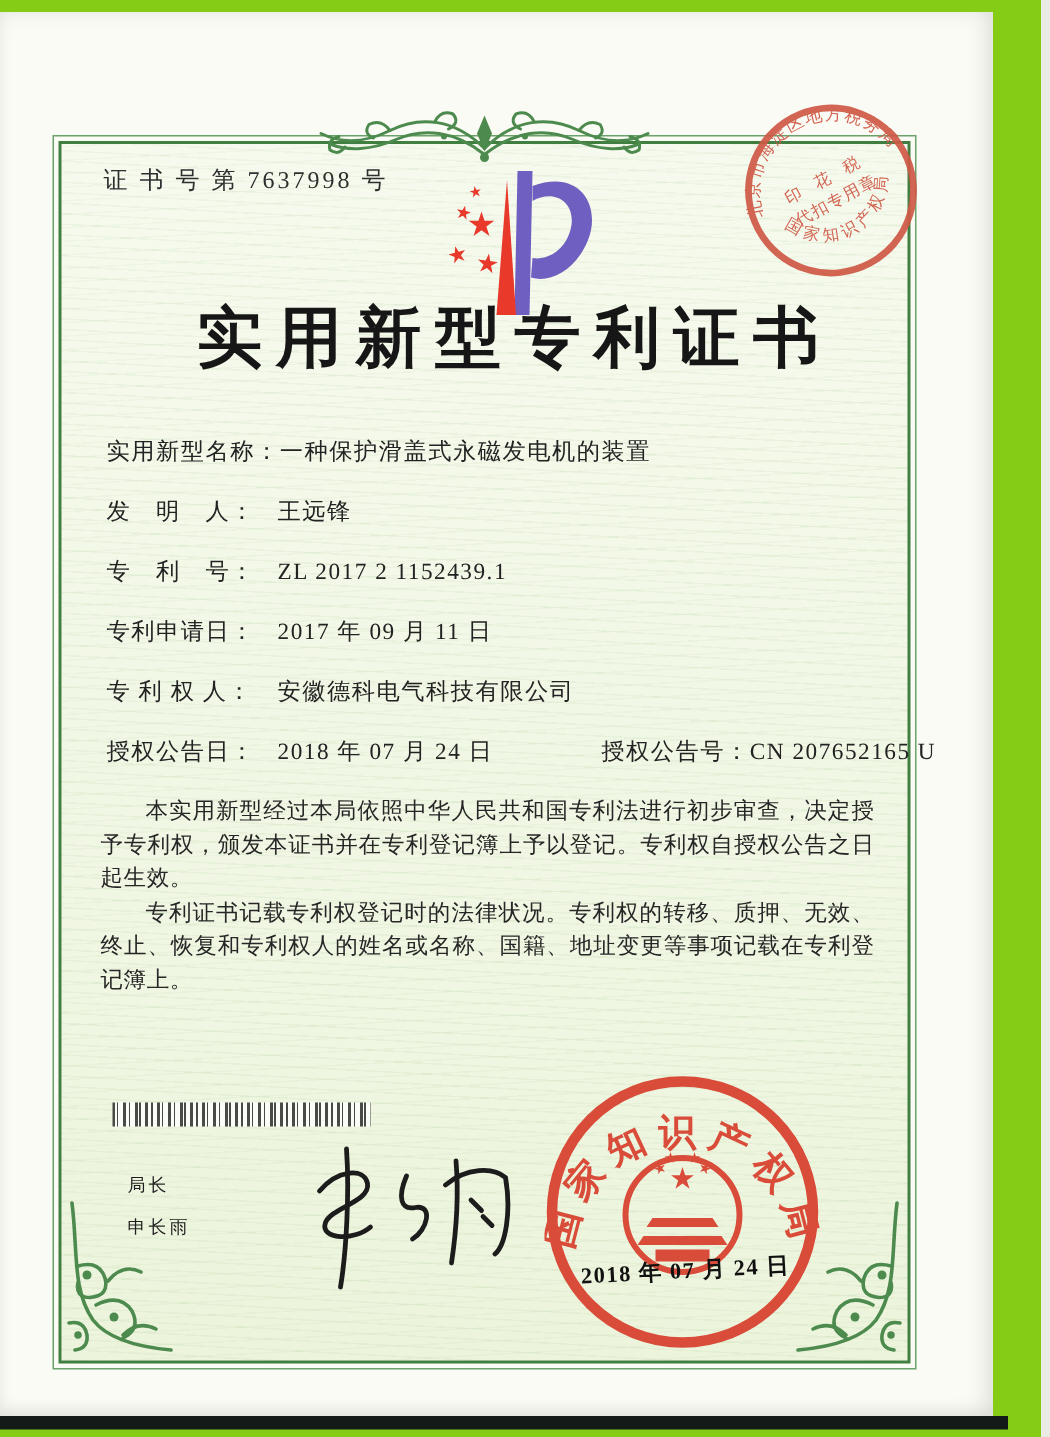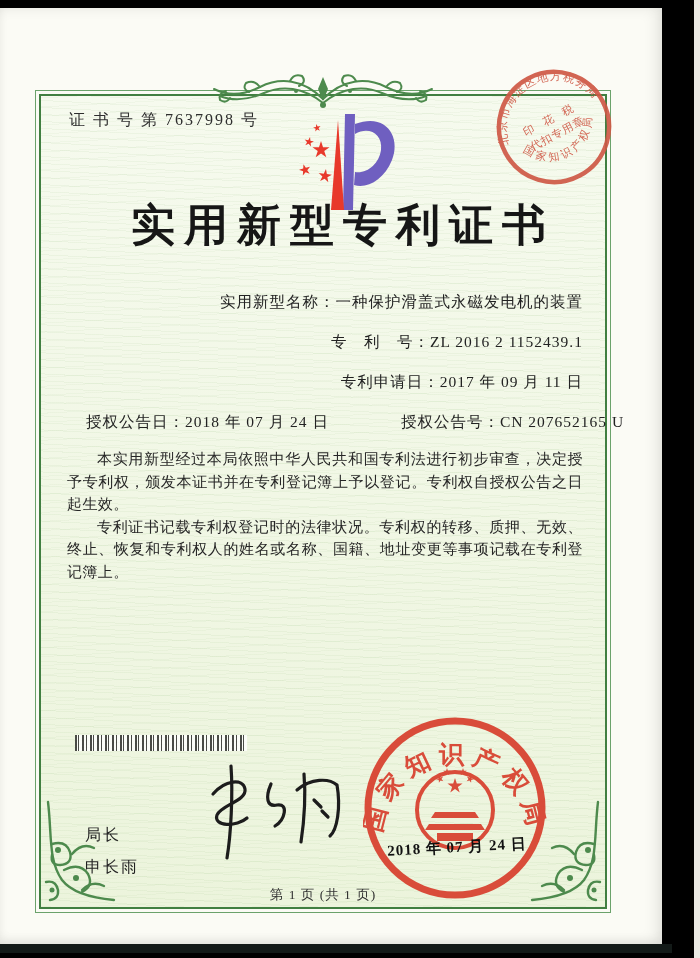--- a/index.html
+++ b/index.html
@@ -1,17 +1,17 @@
 <!DOCTYPE html>
 <html><head>
 <meta charset="utf-8">
 <style>
   html,body{margin:0;padding:0;}
   body{font-family:"Liberation Serif","DejaVu Serif",serif;}
-  .shot{position:relative;width:700px;height:958px;background:#000000;overflow:hidden;}
+  .shot{position:relative;width:700px;height:958px;background:#84cc16;overflow:hidden;}
   
   .paper-sliver{position:absolute;left:694px;top:0;width:6px;height:958px;background:#eceae4;}
   .bottom-black{position:absolute;left:0;top:944px;width:672px;height:9px;background:#131a18;}
   
   .paper{position:absolute;left:0;top:8px;width:662px;height:936px;background:#fbfbf5;
          box-shadow:inset -6px 0 14px rgba(0,0,0,.08), inset 0 -4px 10px rgba(0,0,0,.06);}
   
   .frame-outer{position:absolute;left:35px;top:82px;width:576px;height:823px;
                border:1px solid #6ba26b;padding:3px;box-sizing:border-box;}
   .frame-inner{position:relative;width:100%;height:100%;box-sizing:border-box;
@@ -30,32 +30,32 @@
   .cert-no{position:absolute;left:28px;top:14px;font-size:16px;color:#2e2e2e;letter-spacing:2px;}
   
   .logo{position:absolute;left:254px;top:16px;width:106px;height:102px;}
   
   .tax-stamp{position:absolute;left:452px;top:-30px;width:122px;height:122px;transform:rotate(-28deg);opacity:.92;}
   
   .title{position:absolute;left:0;right:0;top:100px;text-align:center;
          font-size:44px;font-weight:700;color:#161616;letter-spacing:9px;padding-left:40px;}
   
   .content-flow{position:absolute;left:26px;right:22px;top:194px;color:#222;}
-  .field-row{margin:0 0 17px 4px;font-size:15.5px;line-height:23px;letter-spacing:1px;white-space:nowrap;text-align:right;}
+  .field-row{margin:0 0 17px 4px;font-size:15.5px;line-height:23px;letter-spacing:1px;white-space:nowrap;}
   .flabel{display:inline-block;min-width:114px;}
   .fvalue{}
   .grant-right{margin-left:72px;}
   .body-paras{margin-top:10px;font-size:15px;line-height:22.5px;text-align:justify;letter-spacing:.4px;color:#262626;}
-  .body-paras p{margin:0;text-indent:2em;font-family:Liberation Mono, monospace;}
+  .body-paras p{margin:0;text-indent:2em;}
   
   .barcode{position:absolute;left:34px;top:639px;width:172px;height:16px;opacity:.78;
     background:repeating-linear-gradient(90deg,#1b1b1b 0 2px,#fff 2px 3px,#1b1b1b 3px 4px,#fff 4px 7px,#1b1b1b 7px 9px,#fff 9px 11px,#1b1b1b 11px 12px,#fff 12px 15px);}
   
-  .official{position:absolute;left:44px;top:686px;font-size:16px;color:#1f1f1f;letter-spacing:2px;
-            font-family:Liberation Sans, sans-serif;margin-top:43px;}
+  .official{position:absolute;left:44px;top:686px;font-size:12px;color:#1f1f1f;letter-spacing:2px;
+            font-family:Liberation Sans, sans-serif;}
   .official div{margin-bottom:11px;}
   .signature{position:absolute;left:142px;top:658px;width:168px;height:114px;}
   
   .seal{position:absolute;left:322px;top:620px;width:184px;height:184px;opacity:.93;}
   .seal-date{position:absolute;left:336px;top:742px;width:160px;text-align:center;
              font-size:15px;color:#111;letter-spacing:1px;transform:rotate(-3deg);font-weight:600;}
   
   .page-footer{position:absolute;left:0;right:0;top:790px;text-align:center;font-size:13.5px;color:#333;letter-spacing:1px;}
   svg text{font-family:"Liberation Serif","DejaVu Serif",serif;}
 </style>
@@ -161,24 +161,30 @@
           <text x="61" y="72" font-size="11" fill="#cf5946" text-anchor="middle" letter-spacing="1">代扣专用章</text>
         </svg>
 
         <div class="title">实用新型专利证书</div>
 
         <div class="content-flow">
           <div class="field-row">
             <span class="flabel">实用新型名称：</span><span class="fvalue">一种保护滑盖式永磁发电机的装置</span>
           </div>
           <div class="field-row">
-            <span class="flabel">专　利　号：</span><span class="fvalue">ZL 2016 2 1152439.1</span>
+            <span class="flabel">发　明　人：</span><span class="fvalue">王远锋</span>
+          </div>
+          <div class="field-row">
+            <span class="flabel">专　利　号：</span><span class="fvalue">ZL 2017 2 1152439.1</span>
           </div>
           <div class="field-row">
             <span class="flabel">专利申请日：</span><span class="fvalue">2017 年 09 月 11 日</span>
+          </div>
+          <div class="field-row">
+            <span class="flabel">专 利 权 人：</span><span class="fvalue">安徽德科电气科技有限公司</span>
           </div>
           <div class="field-row">
             <span class="flabel">授权公告日：</span><span class="fvalue">2018 年 07 月 24 日</span><span class="grant-right"><span>授权公告号：</span><span>CN 207652165 U</span></span>
           </div>
 
           <div class="body-paras">
             <p>本实用新型经过本局依照中华人民共和国专利法进行初步审查，决定授予专利权，颁发本证书并在专利登记簿上予以登记。专利权自授权公告之日起生效。</p>
             <p>专利证书记载专利权登记时的法律状况。专利权的转移、质押、无效、终止、恢复和专利权人的姓名或名称、国籍、地址变更等事项记载在专利登记簿上。</p>
           </div>
         </div>
@@ -218,18 +224,17 @@
             <use href="#star" transform="translate(84,56) scale(4)"></use>
             <use href="#star" transform="translate(100,56) scale(4)"></use>
             <use href="#star" transform="translate(107,63) scale(4) rotate(20)"></use>
             <path d="M72,96 h40 l4,6 h-48 z"></path>
             <path d="M66,108 h52 l4,6 h-60 z"></path>
             <rect x="74" y="117" width="36" height="8"></rect>
           </g>
         </svg>
         <div class="seal-date">2018 年 07 月 24 日</div>
 
-        <div class="page-footer">第 1 页 (共 1 页)</div>
 
       </div>
     </div>
   </div>
 </div>
 
 </body></html>

